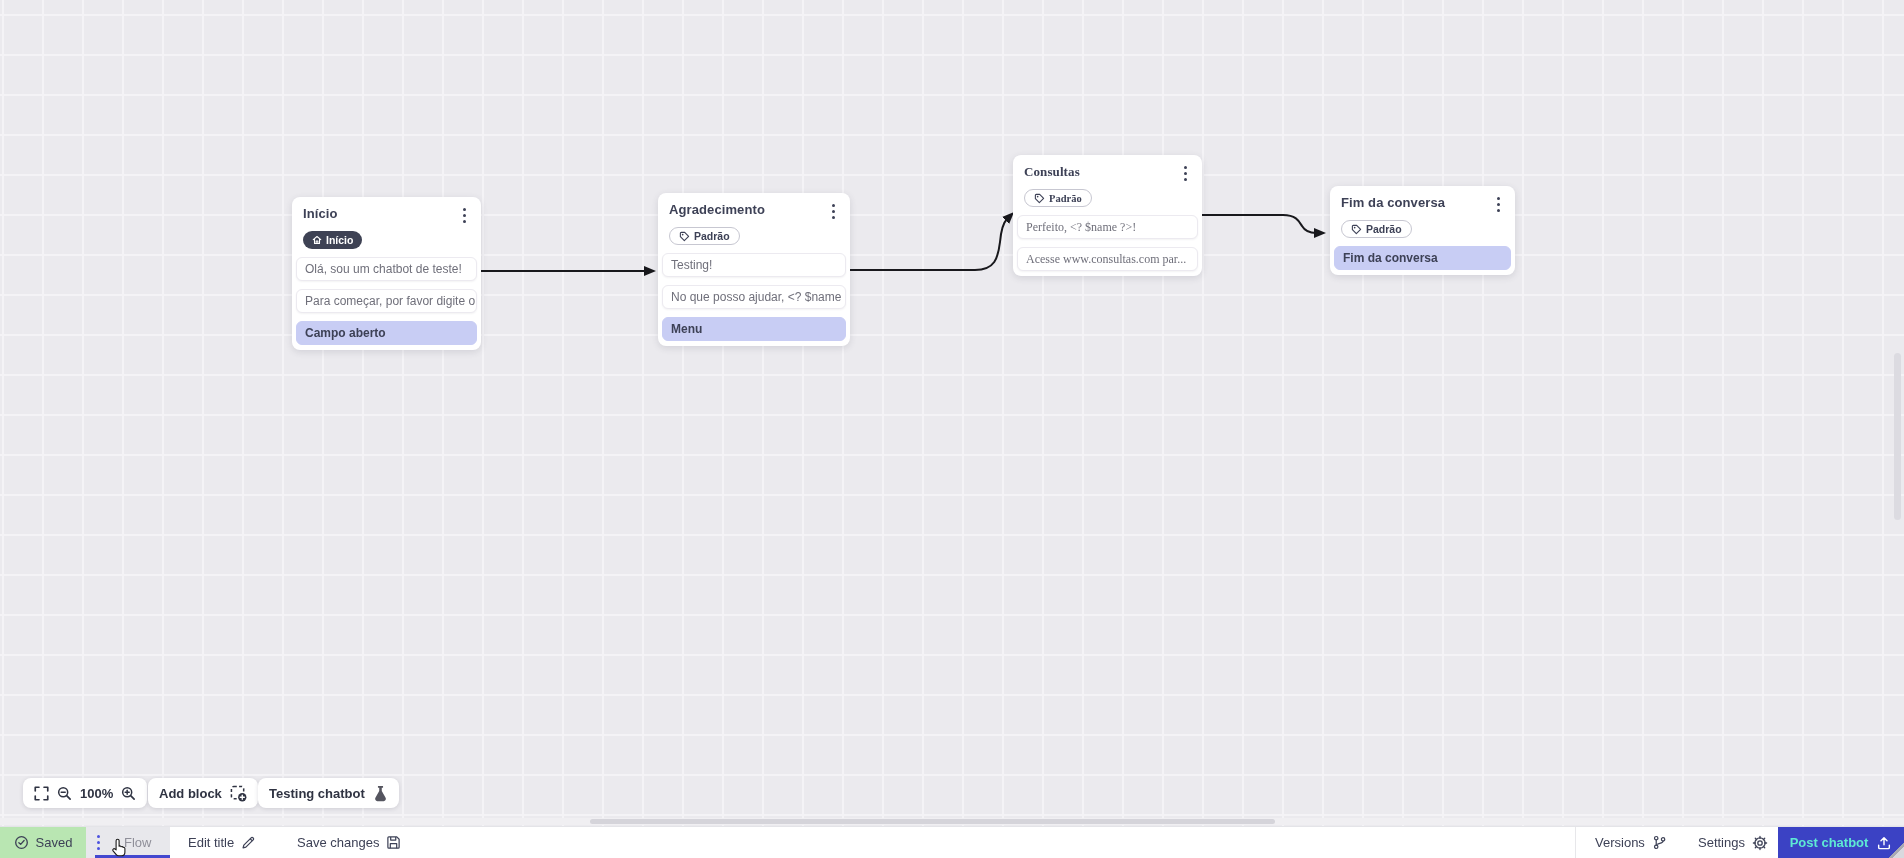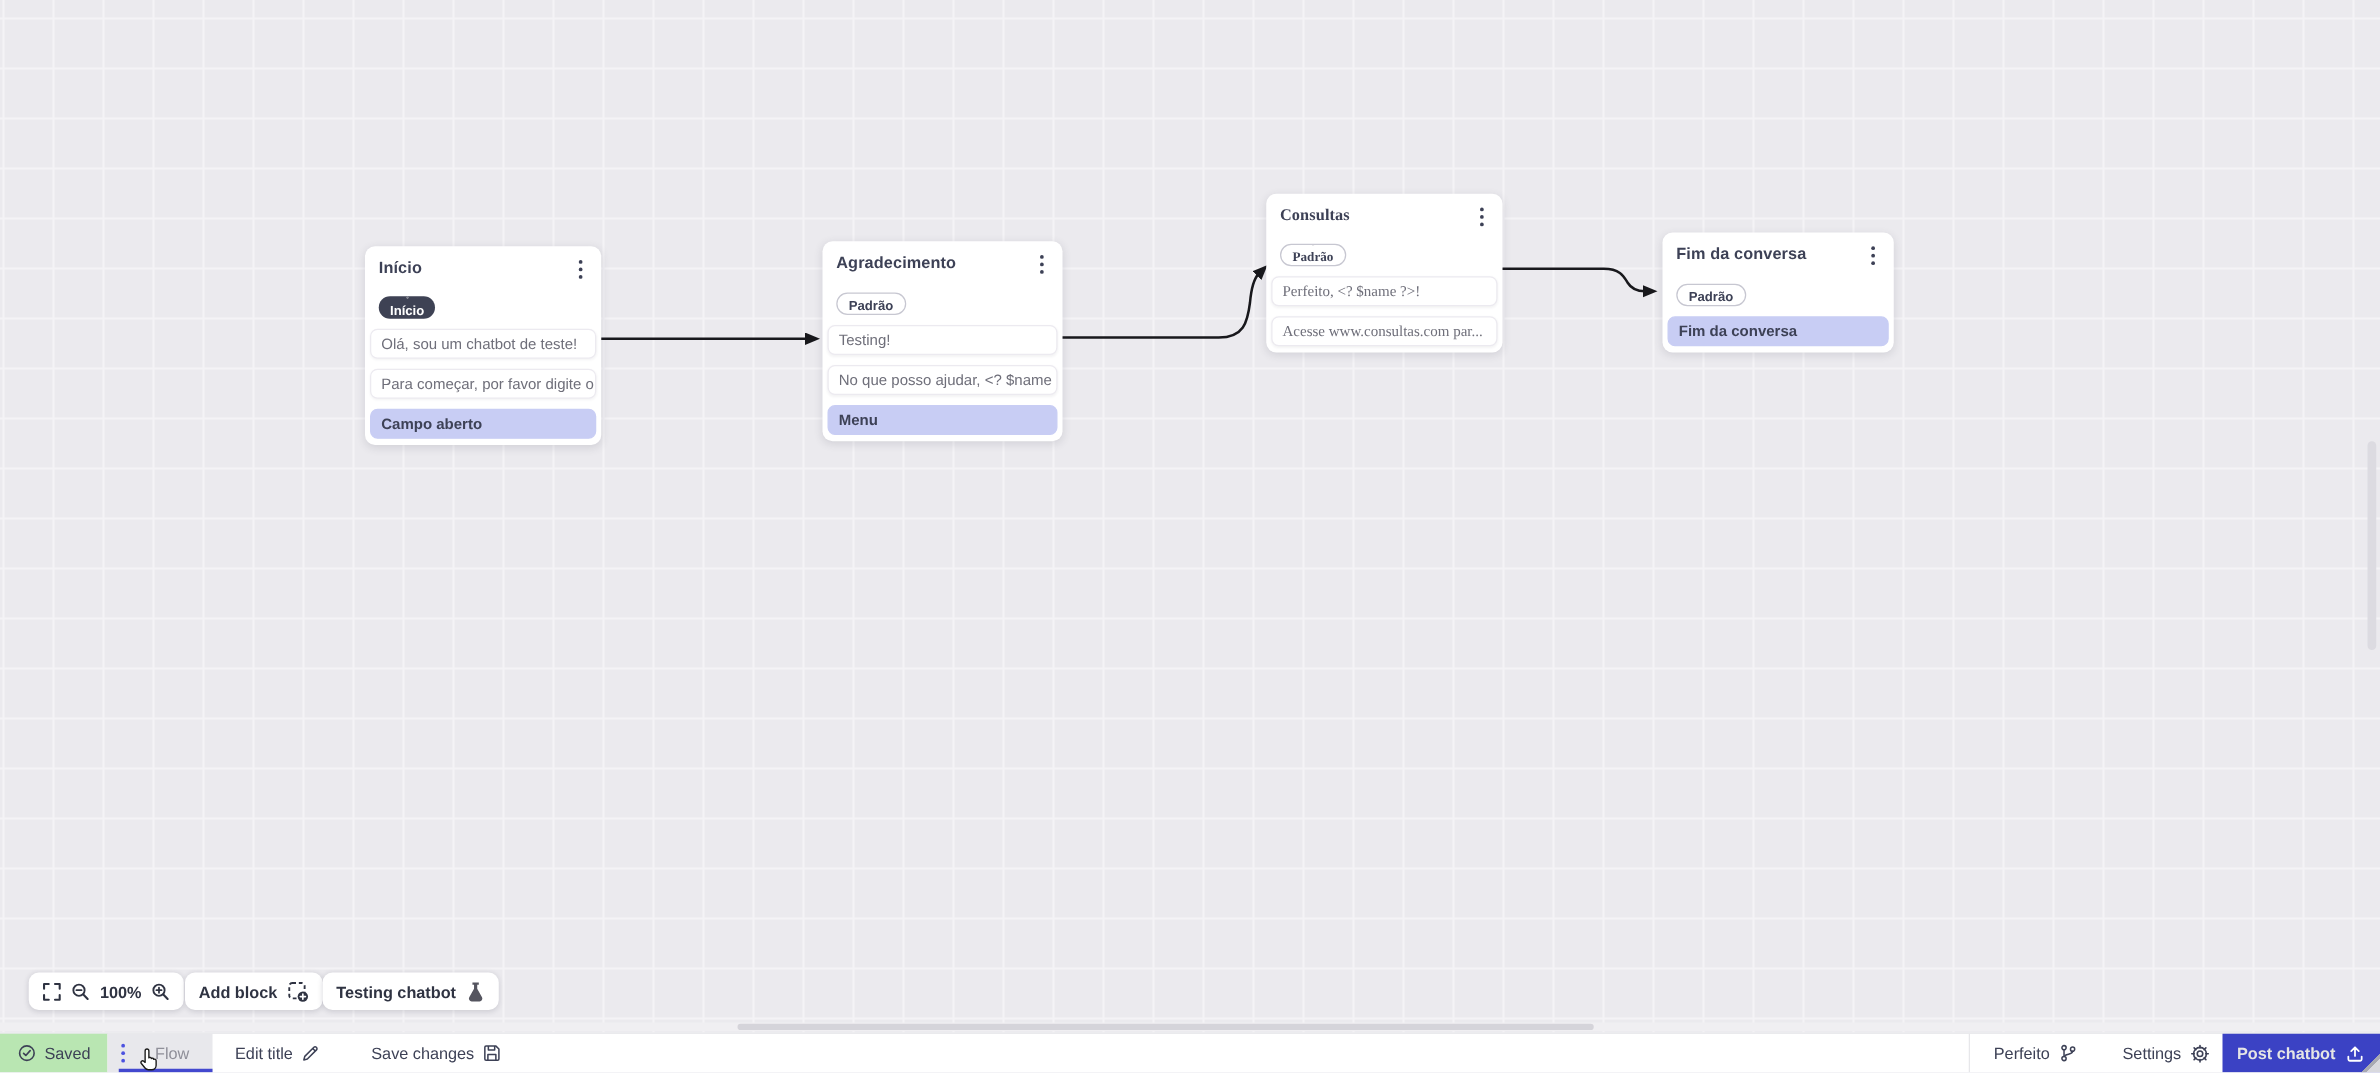--- a/index.html
+++ b/index.html
@@ -28,21 +28,21 @@
     padding:8px 4px 5px 4px;
   }
   .node-head { display:flex; justify-content:space-between; align-items:flex-start; padding:0 7px 0 7px; }
   .node-title { font-size:13px; font-weight:700; color:#3d4156; line-height:17px; letter-spacing:.1px; }
   .kebab { display:flex; flex-direction:column; gap:3px; padding:3px 4px; cursor:pointer; }
   .kebab i { width:3px; height:3px; border-radius:50%; background:#3d4156; }
 
   .badge {
     display:inline-flex; align-items:center; gap:4px;
     margin:5px 0 8px 7px; height:18px; padding:0 9px;
-    border-radius:10px; font-size:10.5px; font-weight:700;flex-direction:column;
+    border-radius:10px; font-size:10.5px; font-weight:700;
   }
   .badge.dark { background:#3e4254; color:#fff; }
   .badge.outline { background:#fff; color:#3d4156; border:1px solid #c7c7d1; }
 
   .card {
     height:24px; line-height:22px; margin-bottom:8px;
     border-radius:6px; padding:0 8px; font-size:12px;
     white-space:nowrap; overflow:hidden;
   }
   .card.message { background:#fff; border:1px solid #eceaf0; color:#6f6f7a;
@@ -79,21 +79,21 @@
   .flow-dots i { width:3px; height:3px; border-radius:50%; background:#4c52e0; }
   .flow-label { position:absolute; left:38px; top:8px; color:#8f8f99; font-weight:400; }
   .flow-underline { position:absolute; left:9px; right:0; bottom:0; height:3px; background:#4348cf; }
   .sb-edit { left:188px; cursor:pointer; }
   .sb-save { left:297px; cursor:pointer; }
   .sb-divider { position:absolute; left:1575px; top:0; width:1px; height:100%; background:#e7e7ea; }
   .sb-versions { left:1595px; cursor:pointer; }
   .sb-settings { left:1698px; cursor:pointer;text-align:center; }
   .sb-post {
     left:1778px; width:126px; justify-content:center; gap:8px;
-    background:#3b42c4; color:#e5e5e5; font-weight:700; cursor:pointer; position:absolute;
+    background:#3b42c4; color:#5eead4; font-weight:700; cursor:pointer; position:absolute;
   }
   .corner-fold {
     position:absolute; right:0; bottom:0; width:24px; height:24px;
     background:linear-gradient(315deg,#d9d9de 0 8px,#a9aab2 8px 11px,transparent 11px);
   }
 
   .cursor { position:absolute; left:112px; top:838px; z-index:50; pointer-events:none; }
 
   svg.ic { display:block; }
 </style>
@@ -272,21 +272,21 @@
       <span>Save changes</span>
       <svg class="ic" width="15" height="15" viewBox="0 0 16 16">
           <path d="M2 3 a1 1 0 0 1 1 -1 h8.5 L14 4.5 V13 a1 1 0 0 1 -1 1 H3 a1 1 0 0 1 -1 -1 Z" fill="none" stroke="#3d4156" stroke-width="1.3" stroke-linejoin="round"></path>
           <path d="M5 2 v3.4 h5.4 V2 M4.6 14 V9.2 h6.8 V14" fill="none" stroke="#3d4156" stroke-width="1.3" stroke-linejoin="round"></path>
         </svg>
     </div>
 
     <div class="sb-divider"></div>
 
     <div class="sb-item sb-versions">
-      <span>Perfeito</span>
+      <span>Versions</span>
       <svg class="ic" width="15" height="15" viewBox="0 0 16 16">
           <circle cx="4.5" cy="3.4" r="1.8" fill="none" stroke="#3d4156" stroke-width="1.3"></circle>
           <circle cx="4.5" cy="12.6" r="1.8" fill="none" stroke="#3d4156" stroke-width="1.3"></circle>
           <circle cx="11.8" cy="4.6" r="1.8" fill="none" stroke="#3d4156" stroke-width="1.3"></circle>
           <path d="M4.5 5.2 V10.8 M11.8 6.4 c0 2.6 -4 2.2 -6 3.4" fill="none" stroke="#3d4156" stroke-width="1.3" stroke-linecap="round"></path>
         </svg>
     </div>
 
     <div class="sb-item sb-settings">
       <span>Settings</span>

